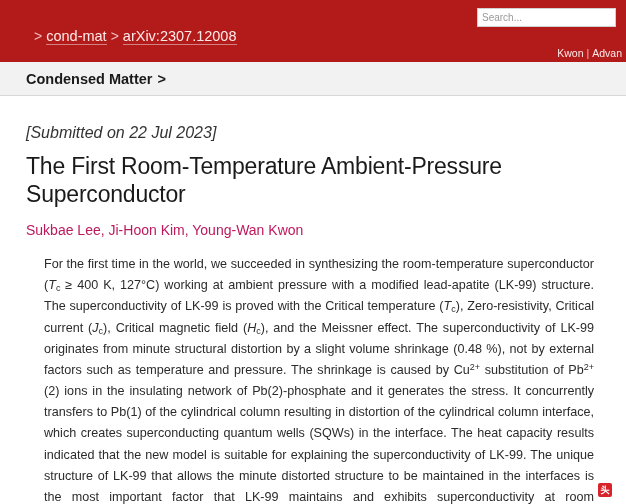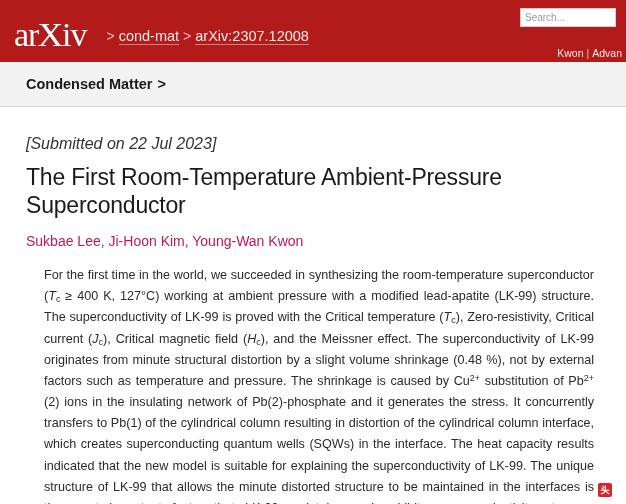--- a/index.html
+++ b/index.html
@@ -55,21 +55,21 @@
   }
   .breadcrumb .link {
     color: #ffe9e9;
     text-decoration: none;
     border-bottom: 1px solid rgba(255,255,255,0.45);
   }
   .search-wrap {
     position: absolute;
     right: 10px;
     top: 8px;
-    width: 96px;
+    width: 139px;
   }
   .search-box {
     width: 100%;
     height: 19px;
     background: #fff;
     border: 1px solid #d0d0d0;
     box-sizing: border-box;
     font-size: 10px;
     color: #999;
     padding: 0 4px;
@@ -88,21 +88,21 @@
     color: #ffeaea;
     text-decoration: none;
   }
   .help-line .bar {
     color: #f0b5b5;
     margin: 0 3px;
   }
 
   
   .subject-bar {
-    height: 45px;
+    height: 34px;
     background: #f2f2f2;
     border-bottom: 1px solid #d8d8d8;
     display: flex;
     align-items: center;
     padding-left: 26px;
     box-sizing: border-box;
     font-size: 14.5px;
     color: #1a1a1a;
     font-weight: bold;
   }
@@ -181,21 +181,20 @@
     margin-right: 4px;
     font-weight: bold;
   }
 
   
 </style>
 </head>
 <body>
 
 <div class="header">
-  <div class="logo"><span>ar</span><span class="chi">X</span><span>iv</span></div>
 
   <div class="breadcrumb">
     <span class="sep">&gt;</span><span class="link">cond-mat</span><span class="sep">&gt;</span><span class="link">arXiv:2307.12008</span>
   </div>
 
   <div class="search-wrap">
     <div class="search-box">Search...</div>
   </div>
 
   <div class="help-line">

